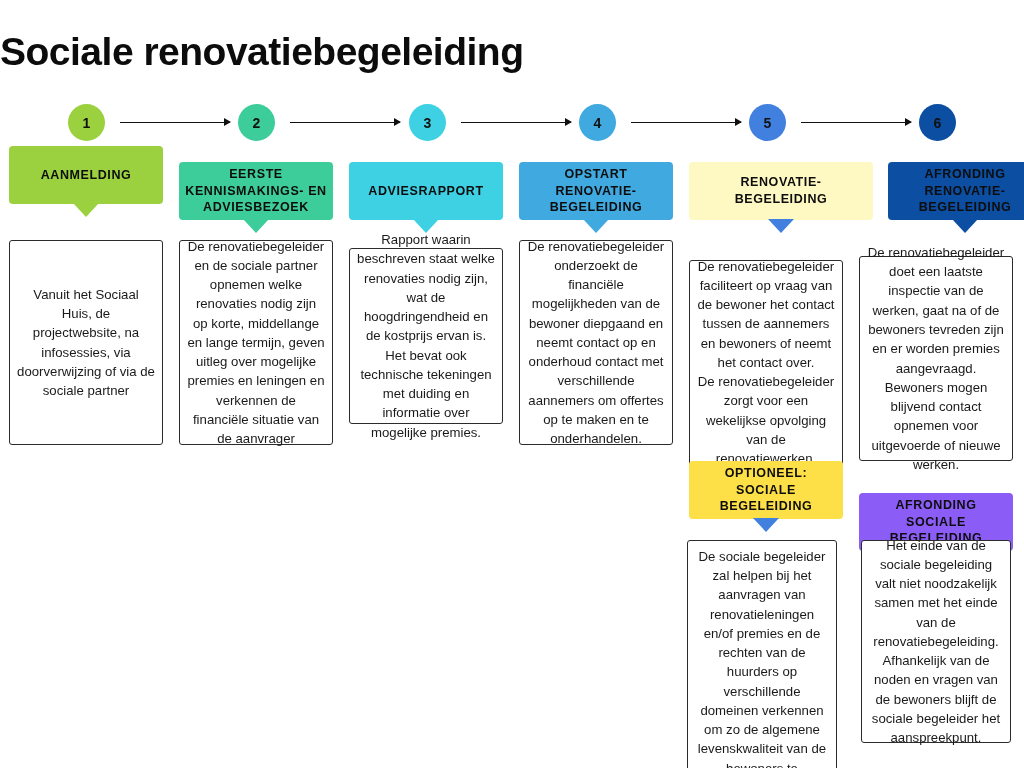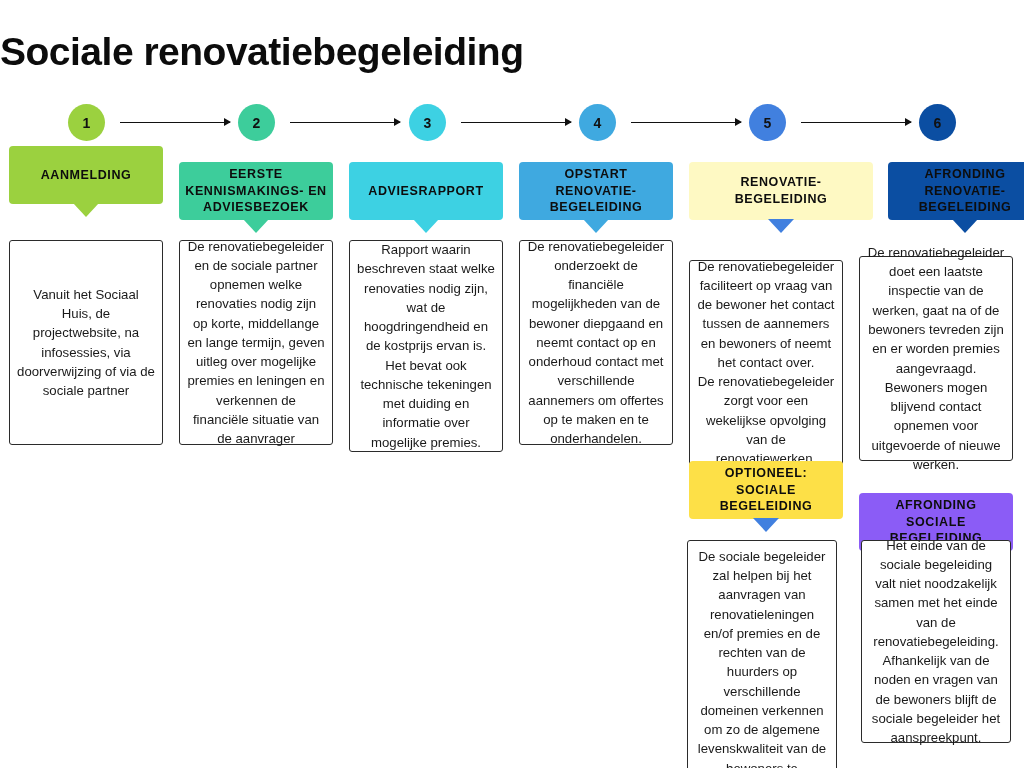--- a/index.html
+++ b/index.html
@@ -213,21 +213,21 @@
   </div>
 
   <div class="body-box" style="left:9px; top:240px; width:154px; height:205px;align-items:center;">
     <span>Vanuit het Sociaal Huis, de projectwebsite, na infosessies, via doorverwijzing of via de sociale partner</span>
   </div>
 
   <div class="body-box" style="left:179px; top:240px; width:154px; height:205px;">
     <span>De renovatiebegeleider en  de sociale partner opnemen welke renovaties nodig zijn op korte, middellange en lange termijn, geven uitleg over mogelijke premies en leningen en verkennen de financiële situatie van de aanvrager</span>
   </div>
 
-  <div class="body-box" style="left:349px; top:240px; width:154px; height:212px;">
+  <div class="body-box" style="left:349px; top:248px; width:154px; height:176px;">
     <span>Rapport waarin beschreven staat welke renovaties nodig zijn, wat de hoogdringendheid en de kostprijs ervan is. Het bevat ook technische tekeningen met duiding en informatie over mogelijke premies.</span>
   </div>
 
   <div class="body-box" style="left:519px; top:240px; width:154px; height:205px;">
     <span>De renovatiebegeleider onderzoekt de financiële mogelijkheden van de bewoner diepgaand en neemt contact op en onderhoud contact met verschillende aannemers om offertes op te maken en te onderhandelen.</span>
   </div>
 
   <div class="body-box" style="left:689px; top:240px; width:154px; height:205px;margin-top:20px;">
     <span>De renovatiebegeleider faciliteert op vraag van de bewoner het contact tussen de aannemers en bewoners of neemt het contact over.
 De renovatiebegeleider zorgt voor een wekelijkse opvolging van de renovatiewerken.</span>

